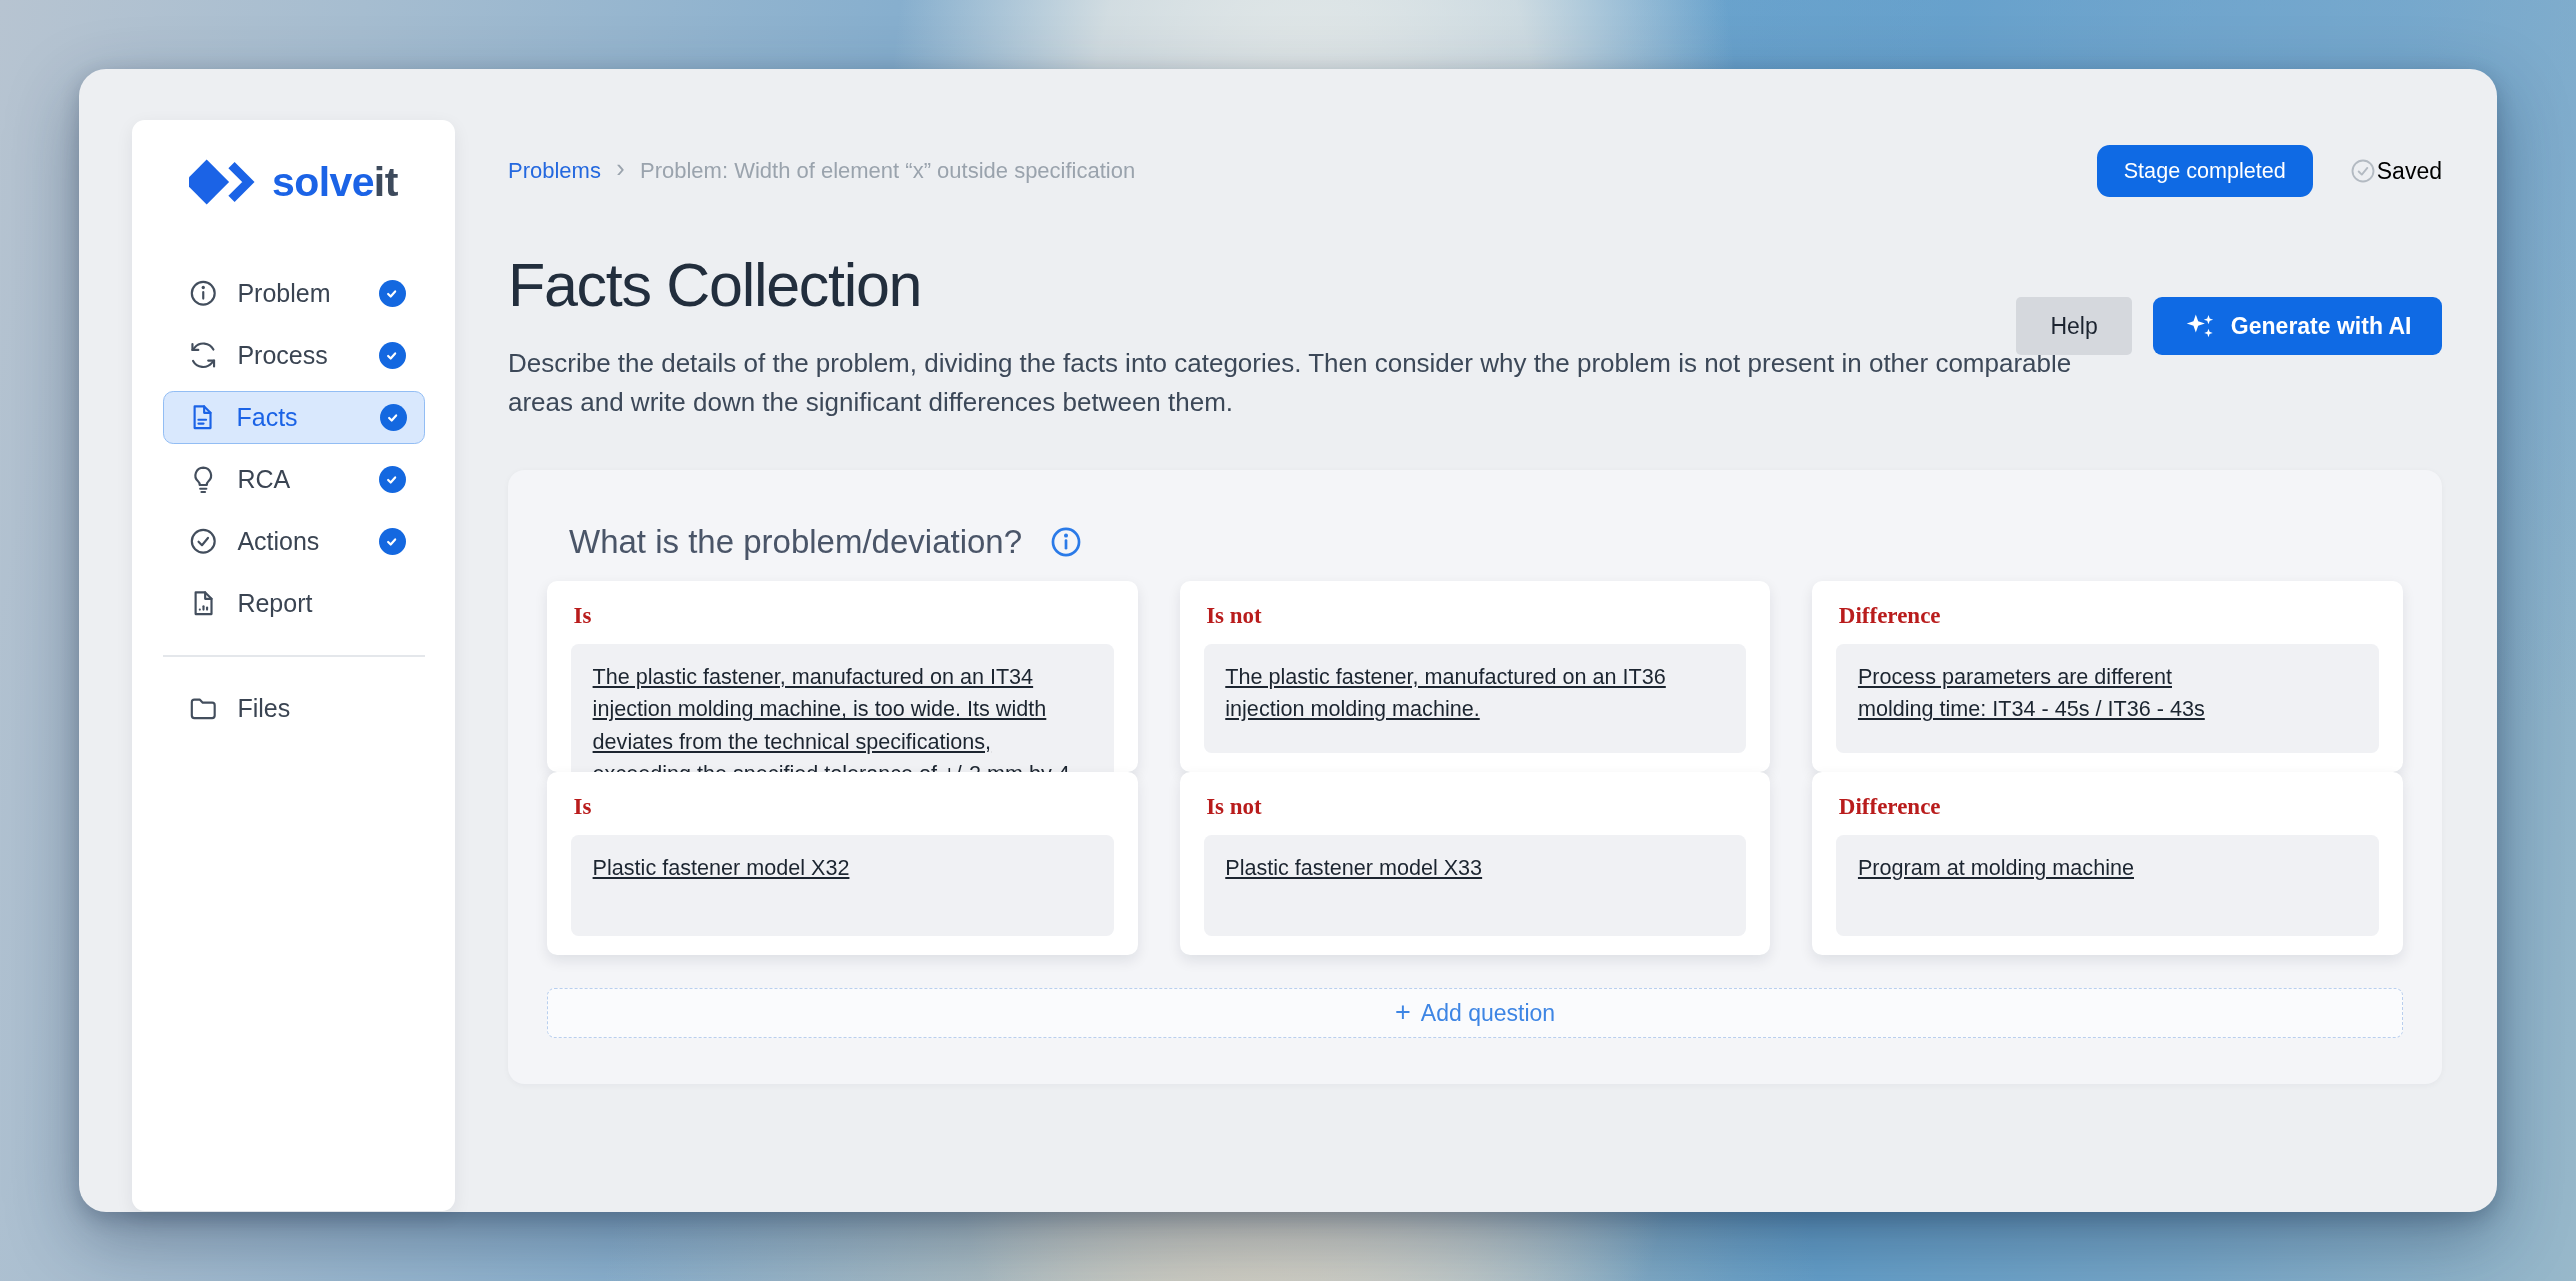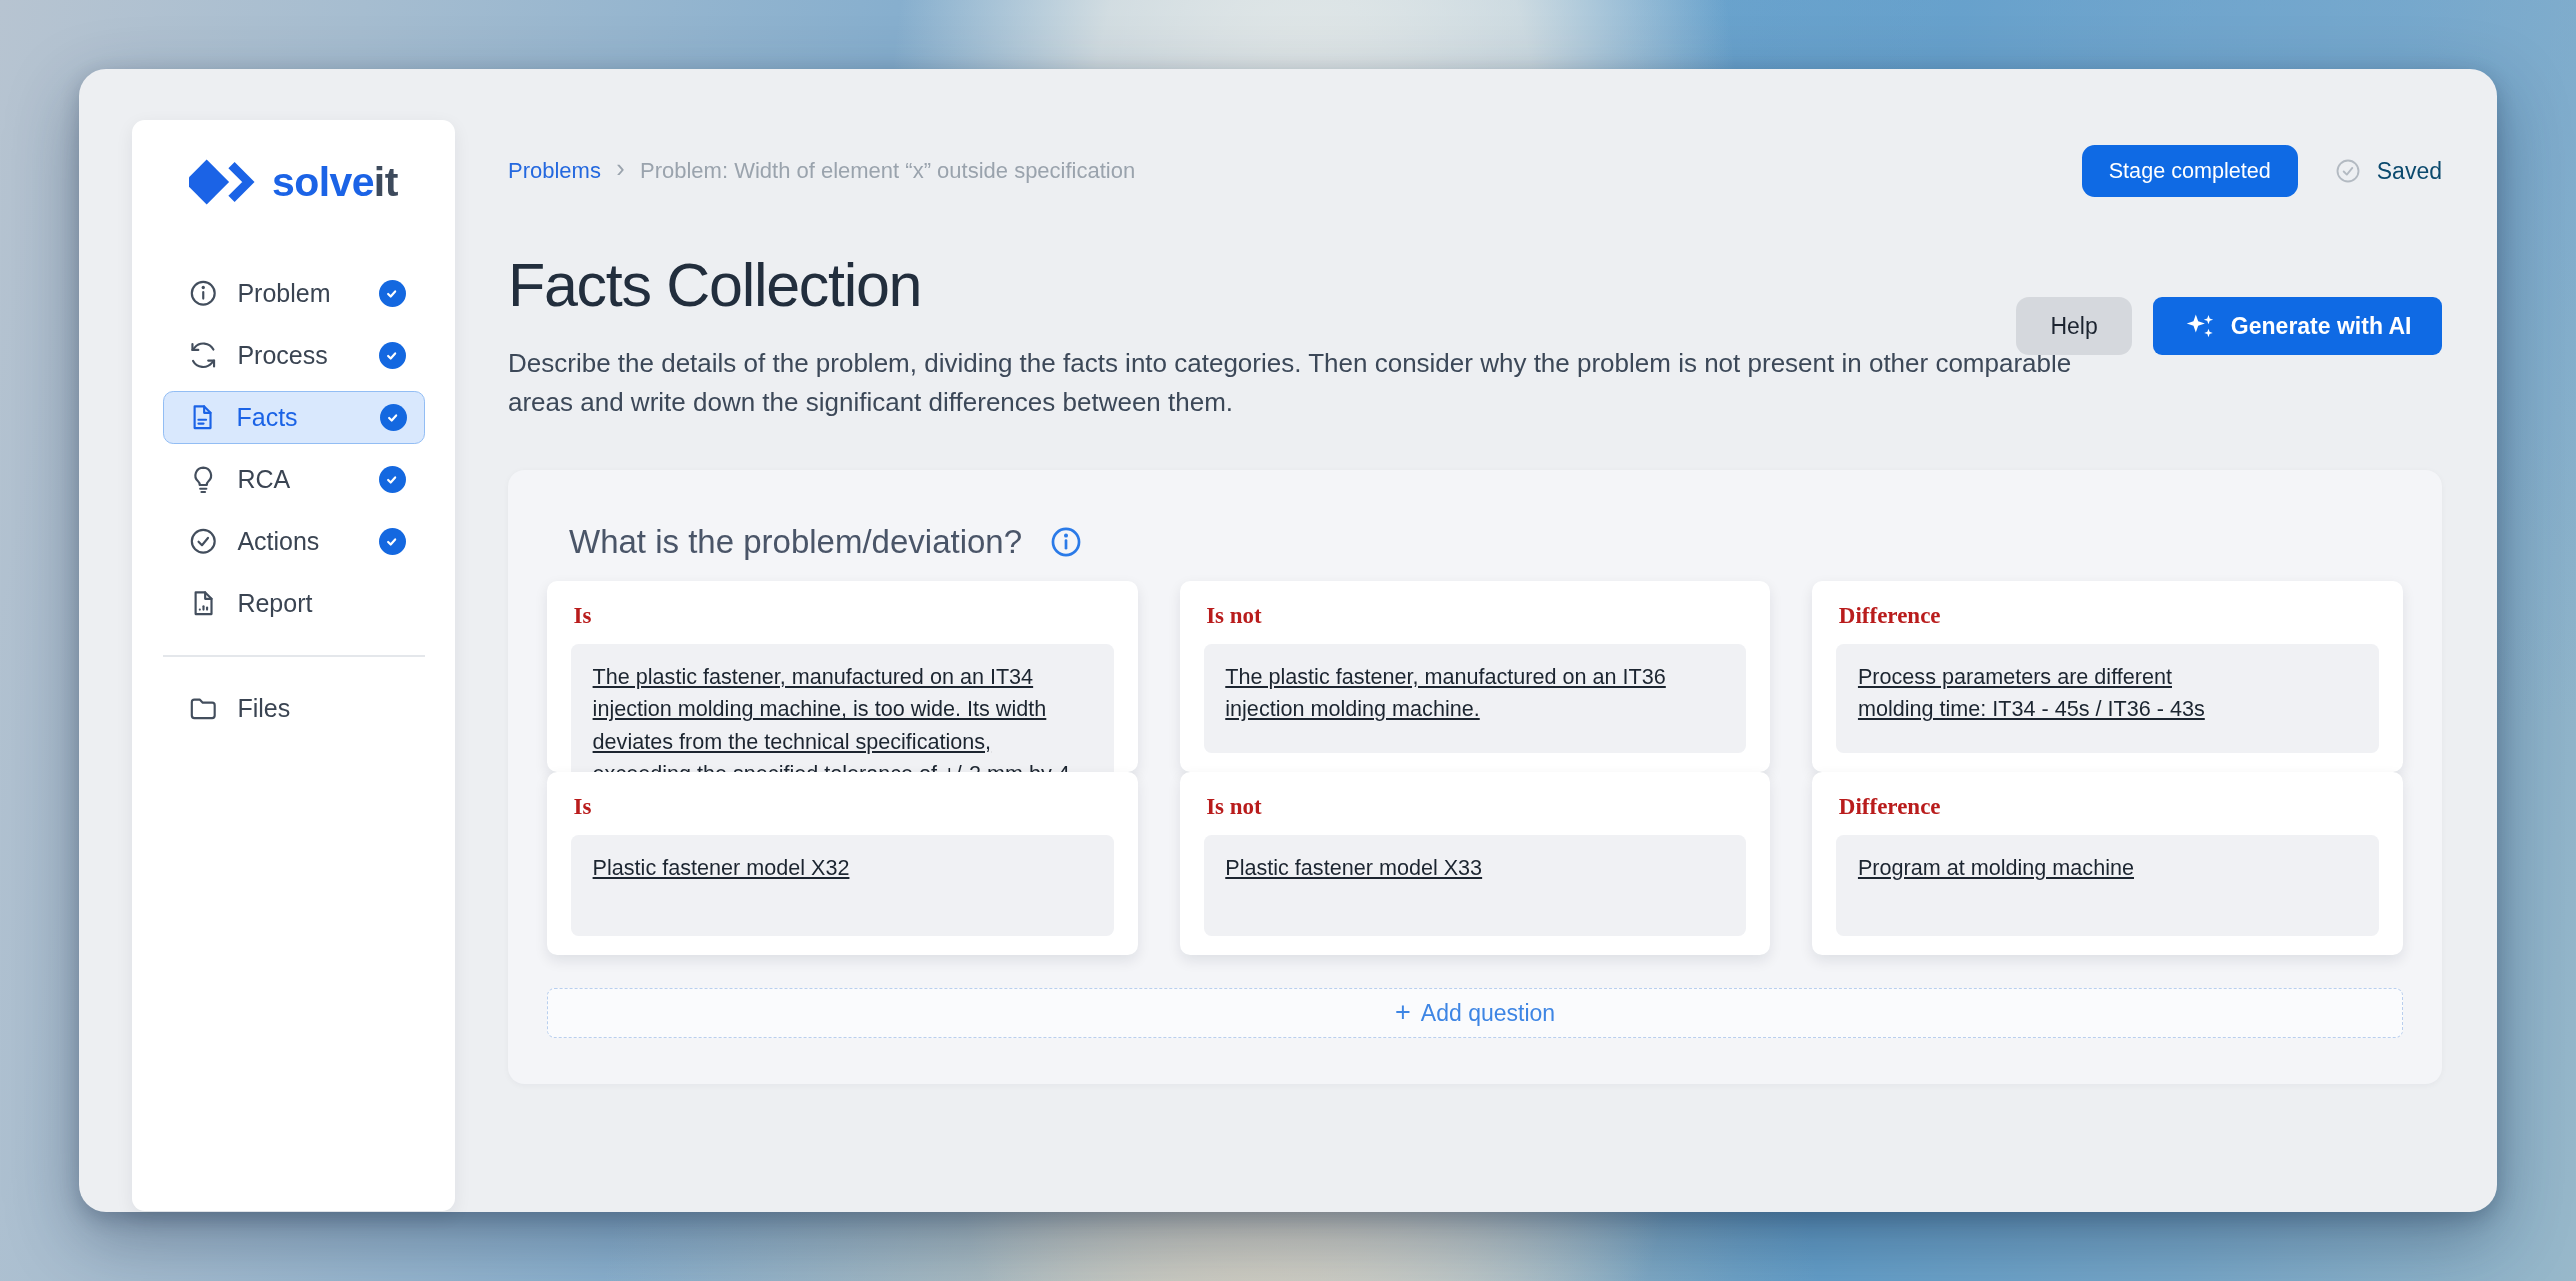--- a/index.html
+++ b/index.html
@@ -49,32 +49,32 @@
   .main { flex:1; position:relative; padding:79px 55px 0 53px; }
 
   .top-row { display:flex; align-items:center; justify-content:space-between; height:46px; }
   .breadcrumb { display:flex; align-items:center; gap:15.3px; font-size:22px; }
   .crumb-link { color:#2468df; cursor:pointer; }
   .crumb-sep { color:#9aa3ad; font-size:25.4px; line-height:1; padding-bottom:3.8px; }
   .crumb-current { color:#9aa3ad; }
   .top-right { display:flex; align-items:center; gap:36px; }
   .stage-btn { background:#0f6ae4; color:#fff; font-size:21.6px; font-weight:500;
     padding:12.7px 27px; border:none; border-radius:12.7px; cursor:pointer; }
-  .saved { display:flex; align-items:center; gap:15px; color:#0c4a6e; font-size:23px; }
+  .saved { display:flex; align-items:center; gap:0; color:#000000; font-size:23px; }
   .saved svg { width:28px; height:28px; stroke:#b3bac2; fill:none; stroke-width:1.6;
     stroke-linecap:round; stroke-linejoin:round; }
 
   .page-title { margin-top:56px; font-size:61px; font-weight:400; letter-spacing:-1.3px;
     color:#222e3d; }
   .page-desc { margin-top:24px; max-width:1565px; font-size:26px; line-height:1.5;
     color:#3c4858; }
 
   .action-group { position:absolute; top:228px; right:55px; display:flex; gap:21.6px; }
   .help-btn { background:#d5d8dd; color:#1c2430; font-size:23px; padding:12.7px 34px;
-    border:none; border-radius:13px; cursor:pointer; }
+    border:none; border-radius:5px; cursor:pointer; }
   .gen-btn { background:#0f6ae4; color:#fff; font-size:23px; font-weight:600;
     padding:12.7px 30.5px; border:none; border-radius:9px; cursor:pointer;
     display:flex; align-items:center; gap:14px; }
   .gen-btn svg { width:33px; height:33px; flex:none; }
 
   .section { margin-top:48px; background:#f4f5f8; border-radius:16.5px;
     box-shadow:0 1.3px 6.4px rgba(15,23,42,.04); padding:53px 39px 46px 39px; }
   .q-header { display:flex; align-items:center; gap:27px; margin-left:22px; }
   .q-title { font-size:33px; color:#4a5568; }
   .q-info svg { width:34px; height:34px; stroke:#2a7ae8; fill:none; stroke-width:1.9;

